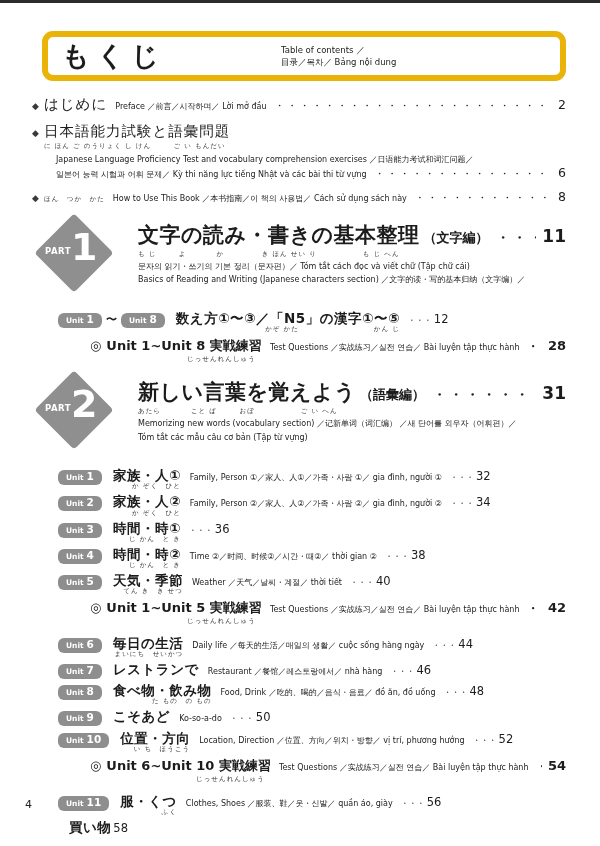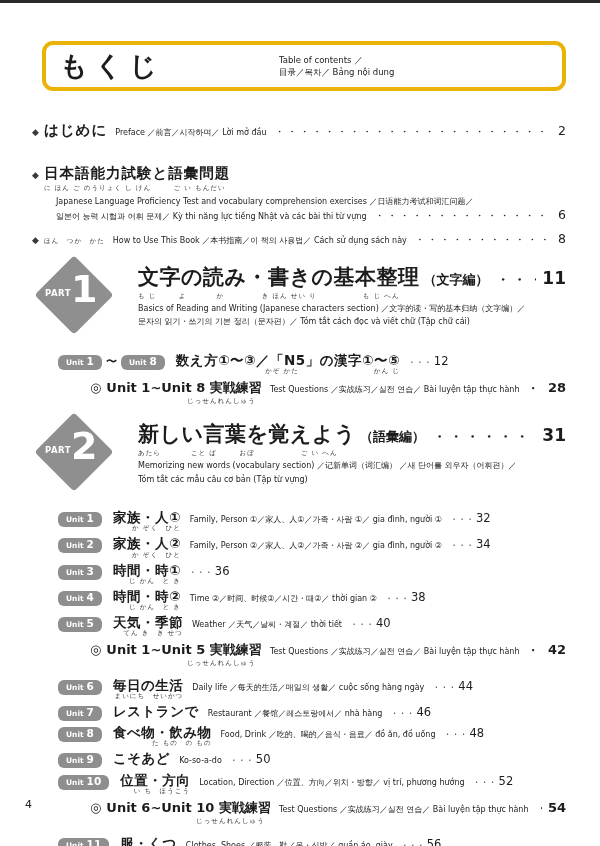--- a/index.html
+++ b/index.html
@@ -2,39 +2,39 @@
 <html><head>
 <meta charset="utf-8">
 <style>
   * { margin:0; padding:0; box-sizing:border-box; }
   html,body { width:600px; height:846px; background:#fff; overflow:hidden;
     font-family:"DejaVu Sans","Liberation Sans",sans-serif; color:#1c1c1c; }
   .page { position:relative; width:600px; height:846px; border-top:3px solid #2b2b2b;
     padding:0 34px 0 42px; }
 
   
-  .header-box { margin-top:38px; height:50px; border:4px solid #eab308; border-radius:11px;
+  .header-box { margin-top:28px; height:50px; border:6px solid #eab308; border-radius:11px;
     display:flex; align-items:center; padding:0 14px; }
   .header-title { font-size:27px; font-weight:600; letter-spacing:7px; }
   .header-sub { margin-left:115px; font-size:8.5px; line-height:1.45; color:#222; }
 
   
   .leader { flex:1 1 auto; overflow:hidden; white-space:nowrap; margin:0 6px 0 8px;
     color:#222; font-size:10px; letter-spacing:2.5px; }
   .leader::after { content:"・・・・・・・・・・・・・・・・・・・・・・・・・・・・・・・・・・・・・・・・・・・・・・・・・・・・・・・・・・・"; }
   .leader-big { font-size:13px; font-weight:bold; letter-spacing:3.5px; }
   .leader-mid { font-size:11px; font-weight:bold; letter-spacing:3px; }
 
   
   .fm { margin-top:14px; margin-left:-10px; }
   .fm-item { margin-bottom:8px; }
   .fm-line { display:flex; align-items:baseline; }
   .bullet { font-size:9px; color:#3a3a3a; margin-right:5px; }
   .fm-titleblock { display:inline-flex; flex-direction:column; flex:0 0 auto; }
-  .fm-title { font-size:14.5px; font-weight:bold; letter-spacing:1px;margin-top:16px; }
+  .fm-title { font-size:14.5px; font-weight:normal; letter-spacing:1px; }
   .fm-furi { font-size:6.5px; letter-spacing:1px; color:#333; margin-top:1px; }
   .fm-furi:empty { display:none; }
   .fm-desc { font-size:8px; color:#222; margin-left:8px; white-space:nowrap; }
   .fm-page { font-size:12.5px; flex:0 0 auto; }
   .fm-sub { padding-left:24px; }
   .fm-sub .fm-desc { margin-left:0; }
   .fm-desc-line { font-size:8px; color:#222; padding-left:24px; margin-top:2.5px; }
 
   
   .part { position:relative; margin-top:16px; min-height:78px; padding-left:96px; }
@@ -145,22 +145,22 @@
     <div class="part-titleline">
       <span class="part-title">文字の読み・書きの基本整理</span>
       <span class="part-paren">（文字編）</span>
       <span class="leader leader-big"></span>
       <span class="part-page">11</span>
     </div>
     <div class="part-furi">
       <span>も じ　　　よ　　　　か　　　　　き ほん せい り</span>
       <span class="paren-furi">も じ へん</span>
     </div>
+    <div class="part-desc">문자의 읽기・쓰기의 기본 정리（문자편）／ Tóm tắt cách đọc và viết chữ (Tập chữ cái)</div>
     <div class="part-desc">Basics of Reading and Writing (Japanese characters section) ／文字的读・写的基本归纳（文字编）／</div>
-    <div class="part-desc">문자의 읽기・쓰기의 기본 정리（문자편）／ Tóm tắt cách đọc và viết chữ (Tập chữ cái)</div>
   </div>
 
   <div class="rows">
     <div class="range-row">
       <span class="unit-badge">
         <span class="u">Unit</span>
         <span class="n">1</span>
       </span>
       <span class="range-tilde">〜</span>
       <span class="unit-badge">

